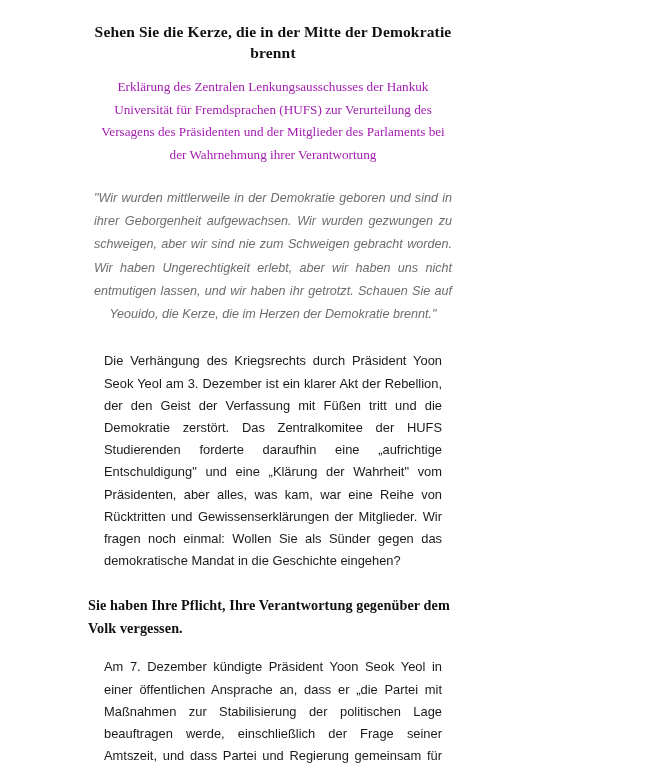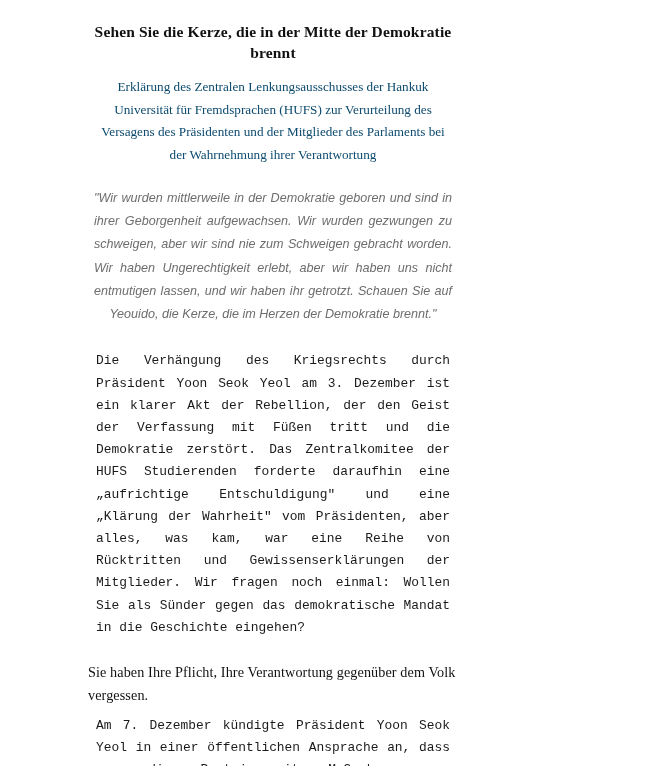--- a/index.html
+++ b/index.html
@@ -33,54 +33,54 @@
     margin: 0 0 12px 0;
     color: #111111;
   }
 
   .doc-subtitle {
     font-family: "Liberation Serif", serif;
     font-size: 13.2px;
     line-height: 1.72;
     text-align: center;
     margin: 0 0 20px 0;
-    color: #0c4a6e;
+    color: #a21caf;
     padding: 0 4px;
   }
 
   .quote-block {
     font-family: "Liberation Sans", sans-serif;
     font-style: italic;
     font-size: 12.6px;
     line-height: 1.85;
     text-align: justify;
     text-align-last: center;
     color: #6d6d6d;
     margin: 0 0 24px 0;
     padding: 0 6px;
   }
 
   .section-heading {
     font-family: "Liberation Serif", serif;
-    font-weight: normal;
+    font-weight: bold;
     font-size: 14.2px;
     line-height: 1.62;
     text-align: left;
     margin: 12px 0 2px 0;
     color: #111111;
     letter-spacing: 0.1px;
   }
 
   .body-paragraph {
-    font-family: Liberation Mono, monospace;
+    font-family: Liberation Sans, sans-serif;
     font-size: 12.9px;
     line-height: 1.72;
     text-align: justify;
     text-justify: inter-word;
-    margin: 8px;
+    margin: 16px;
     color: #1a1a1a;
     -webkit-hyphens: none;
     hyphens: none;
   }
 
   .gap-after-intro { margin-bottom: 22px; }
   .gap-after-section { margin-bottom: 24px; }
 </style>
 </head>
 <body>

